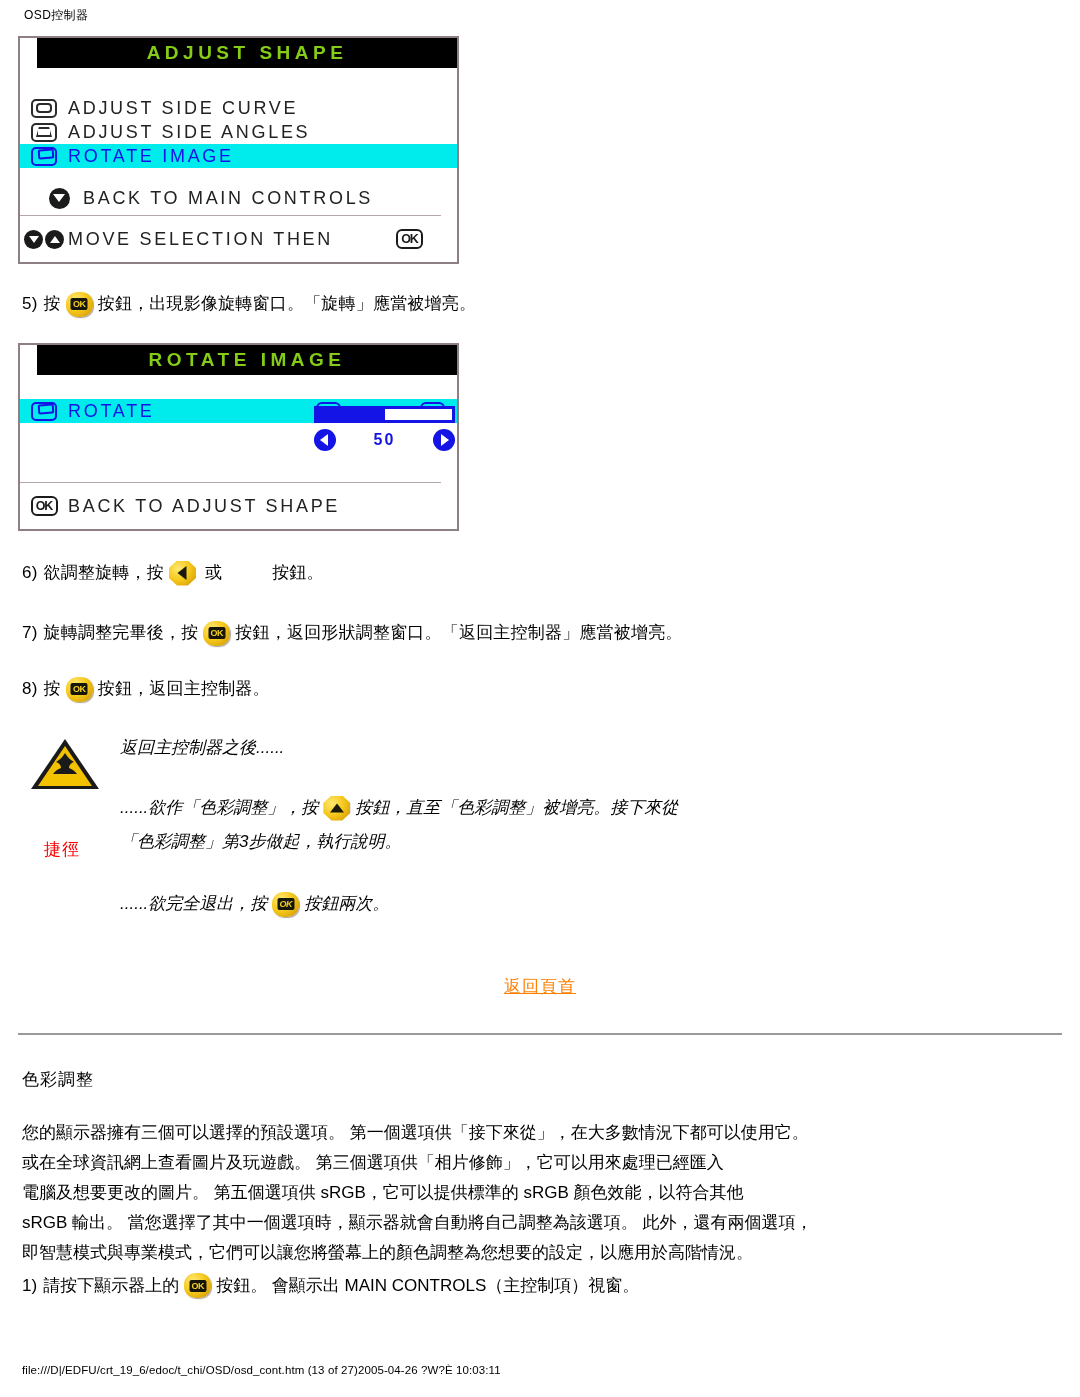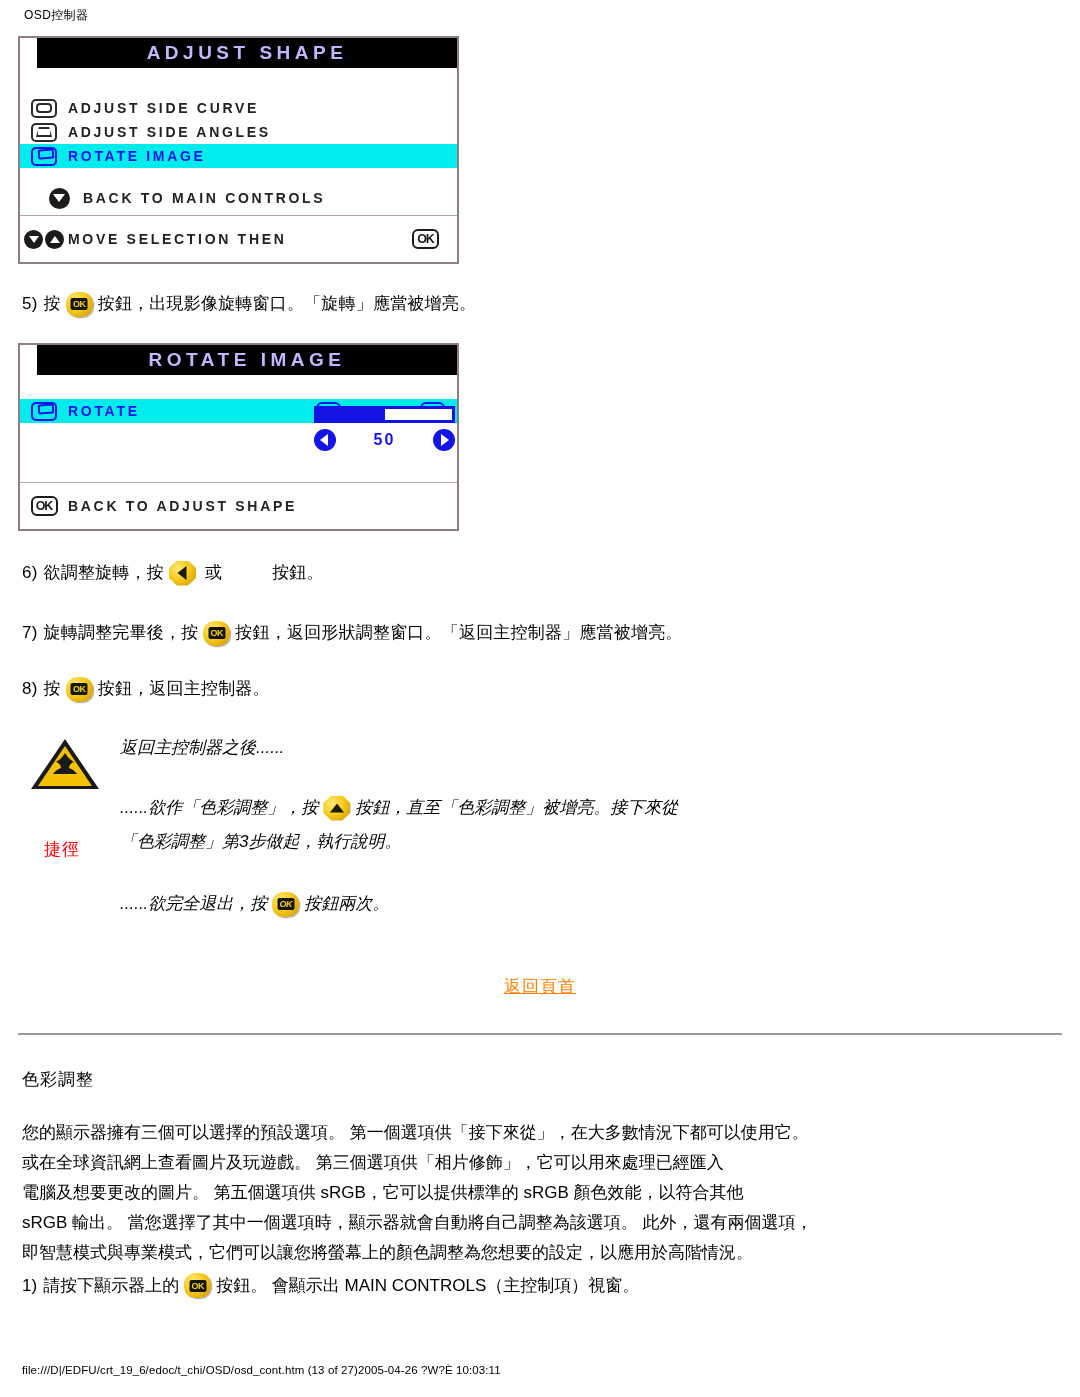--- a/index.html
+++ b/index.html
@@ -41,40 +41,40 @@
     position: absolute;
     background: #ffffff;
     border: 2px solid #8d7f85;
     box-sizing: border-box;
   }
   #osd-adjust-shape { left: 18px; top: 36px; width: 441px; height: 228px; }
   #osd-rotate-image { left: 18px; top: 343px; width: 441px; height: 188px; }
 
   .osd-titlebar {
     background: #000000;
-    color: #c4b5fd;
+    color: #84cc16;
     height: 30px;
     line-height: 30px;
     text-align: center;
     font-weight: bold;
     font-size: 19px;
     letter-spacing: 4.5px;
     margin-left: 17px;
   }
   .osd-body {
     position: relative;
     background: #ffffff;
   }
   #osd-adjust-shape .osd-body { height: 168px; }
   #osd-rotate-image .osd-body { height: 116px; }
 
   .osd-footerbar {
     position: absolute;
     left: 0;
-    right: 0;
+    right: 16px;
     bottom: 0;
     height: 46px;
     border-top: 1px solid #b5a6aa;
     background: #ffffff;
   }
 
   .osd-row {
     position: absolute;
     left: 0;
     right: 0;
@@ -84,22 +84,22 @@
   }
   .osd-row.highlight { background: #00ecec; }
   .osd-row .osd-icon {
     width: 48px;
     min-width: 48px;
     display: flex;
     align-items: center;
     justify-content: center;
   }
   .osd-label {
-    font-weight: bold;
-    font-size: 14px;
+    font-weight: normal;
+    font-size: 18px;
     letter-spacing: 2.7px;
     color: #222222;
     white-space: nowrap;
   }
   .osd-label.blue { color: #1414e6; }
 
   
   .glyph-mon {
     width: 26px; height: 19px;
     border: 2.4px solid #2b2b2b;

